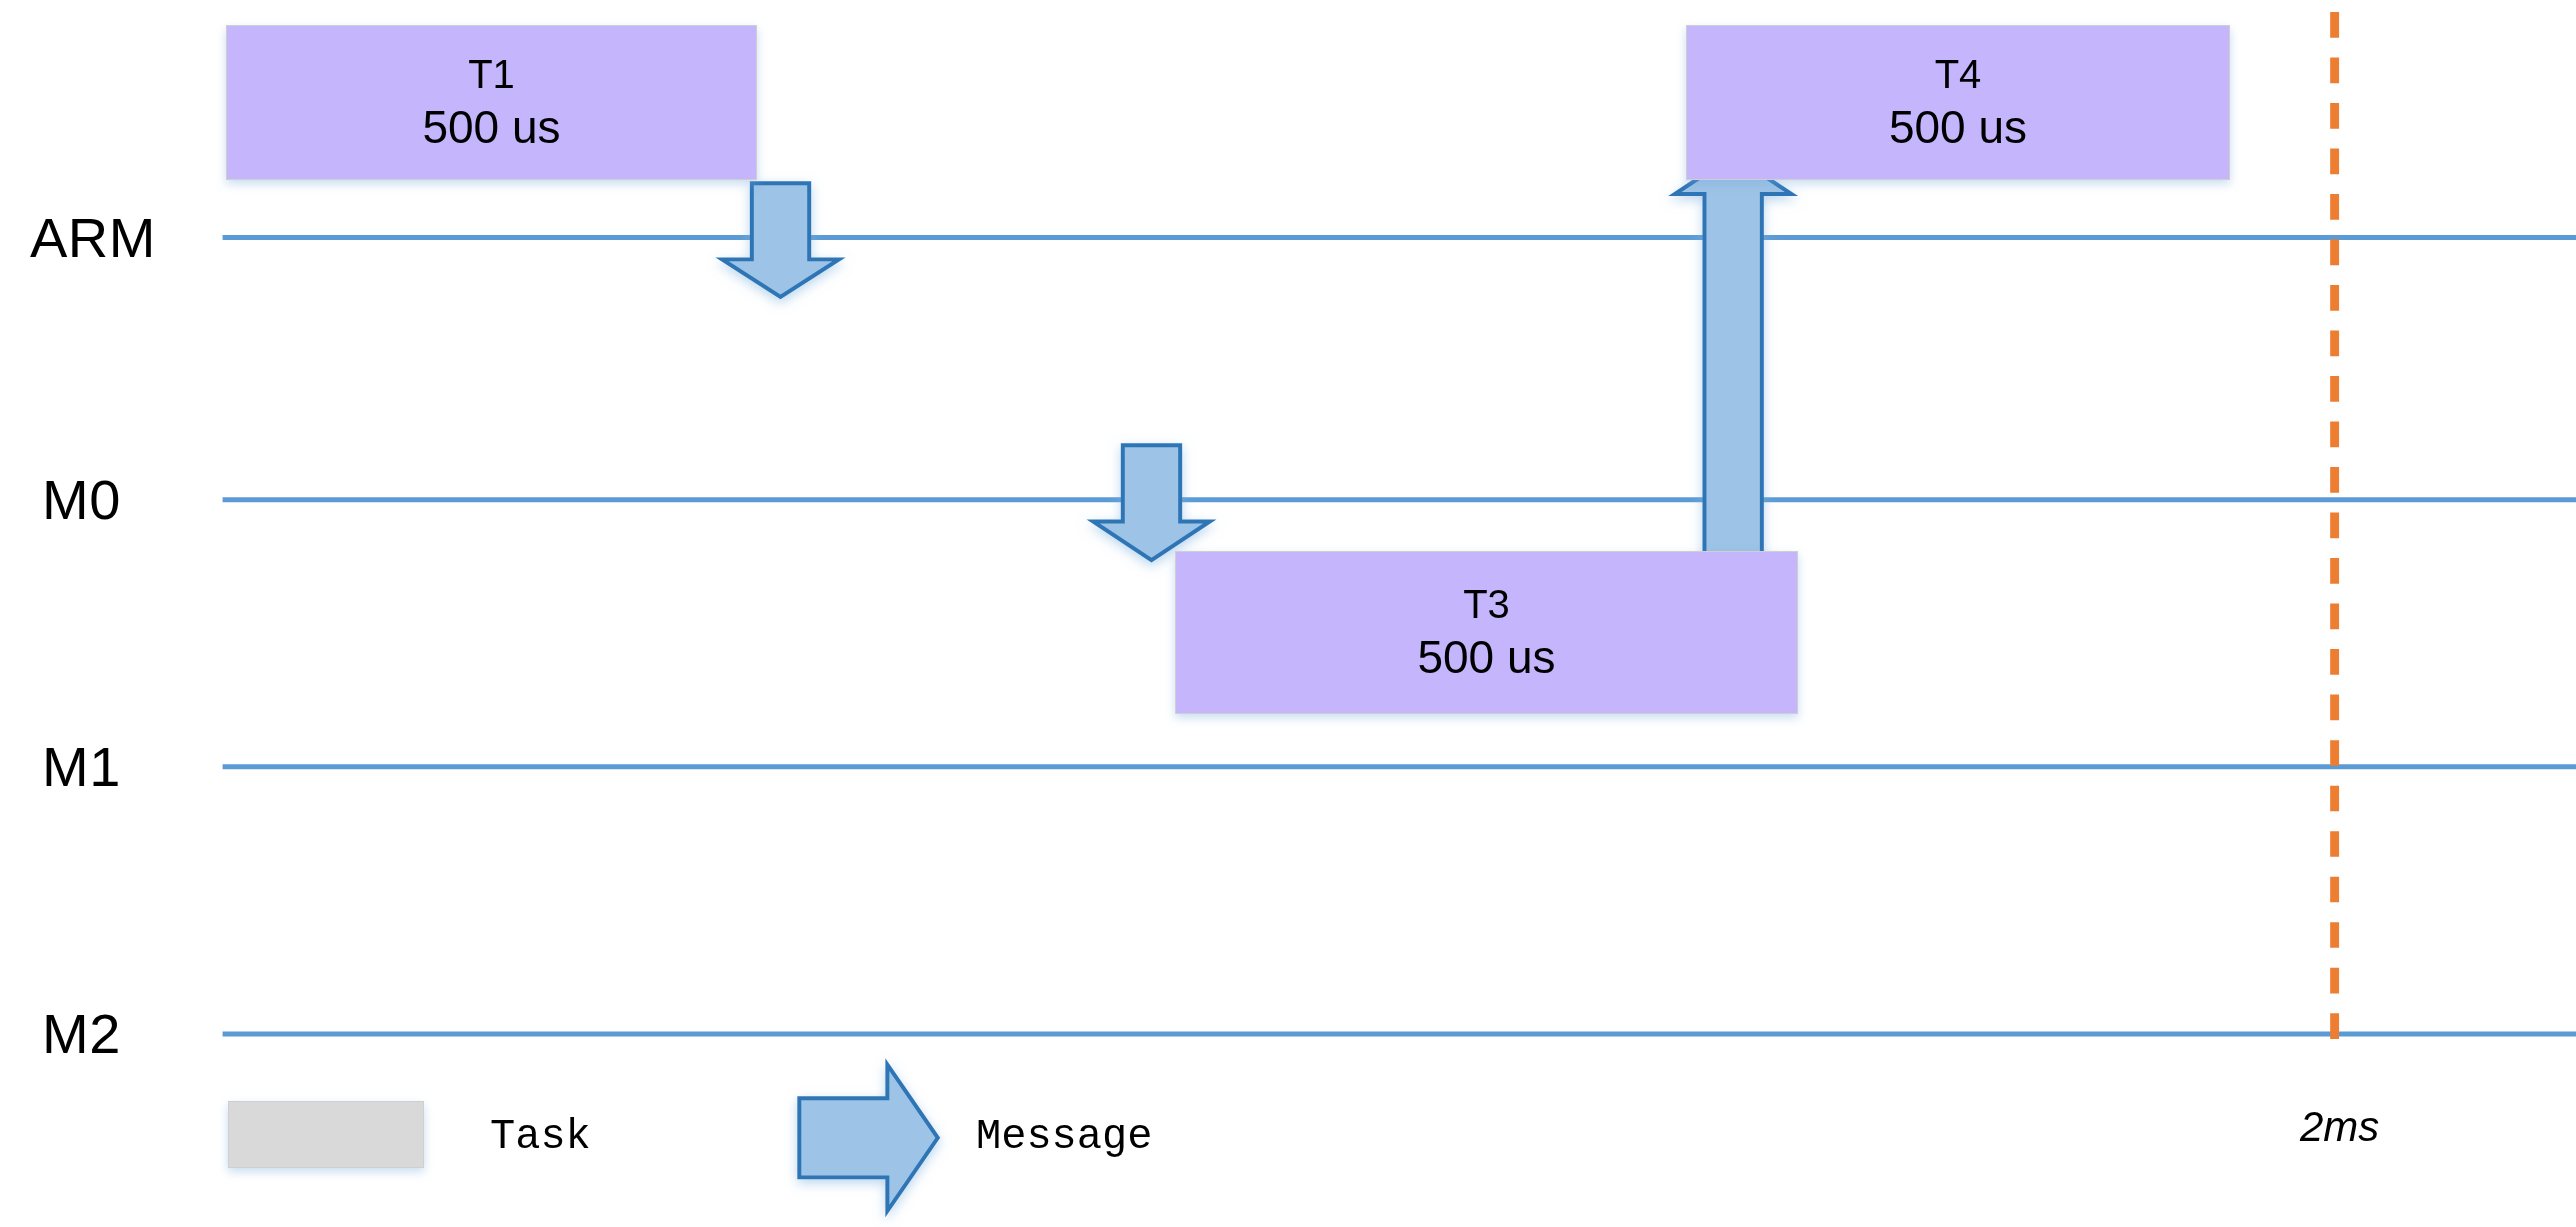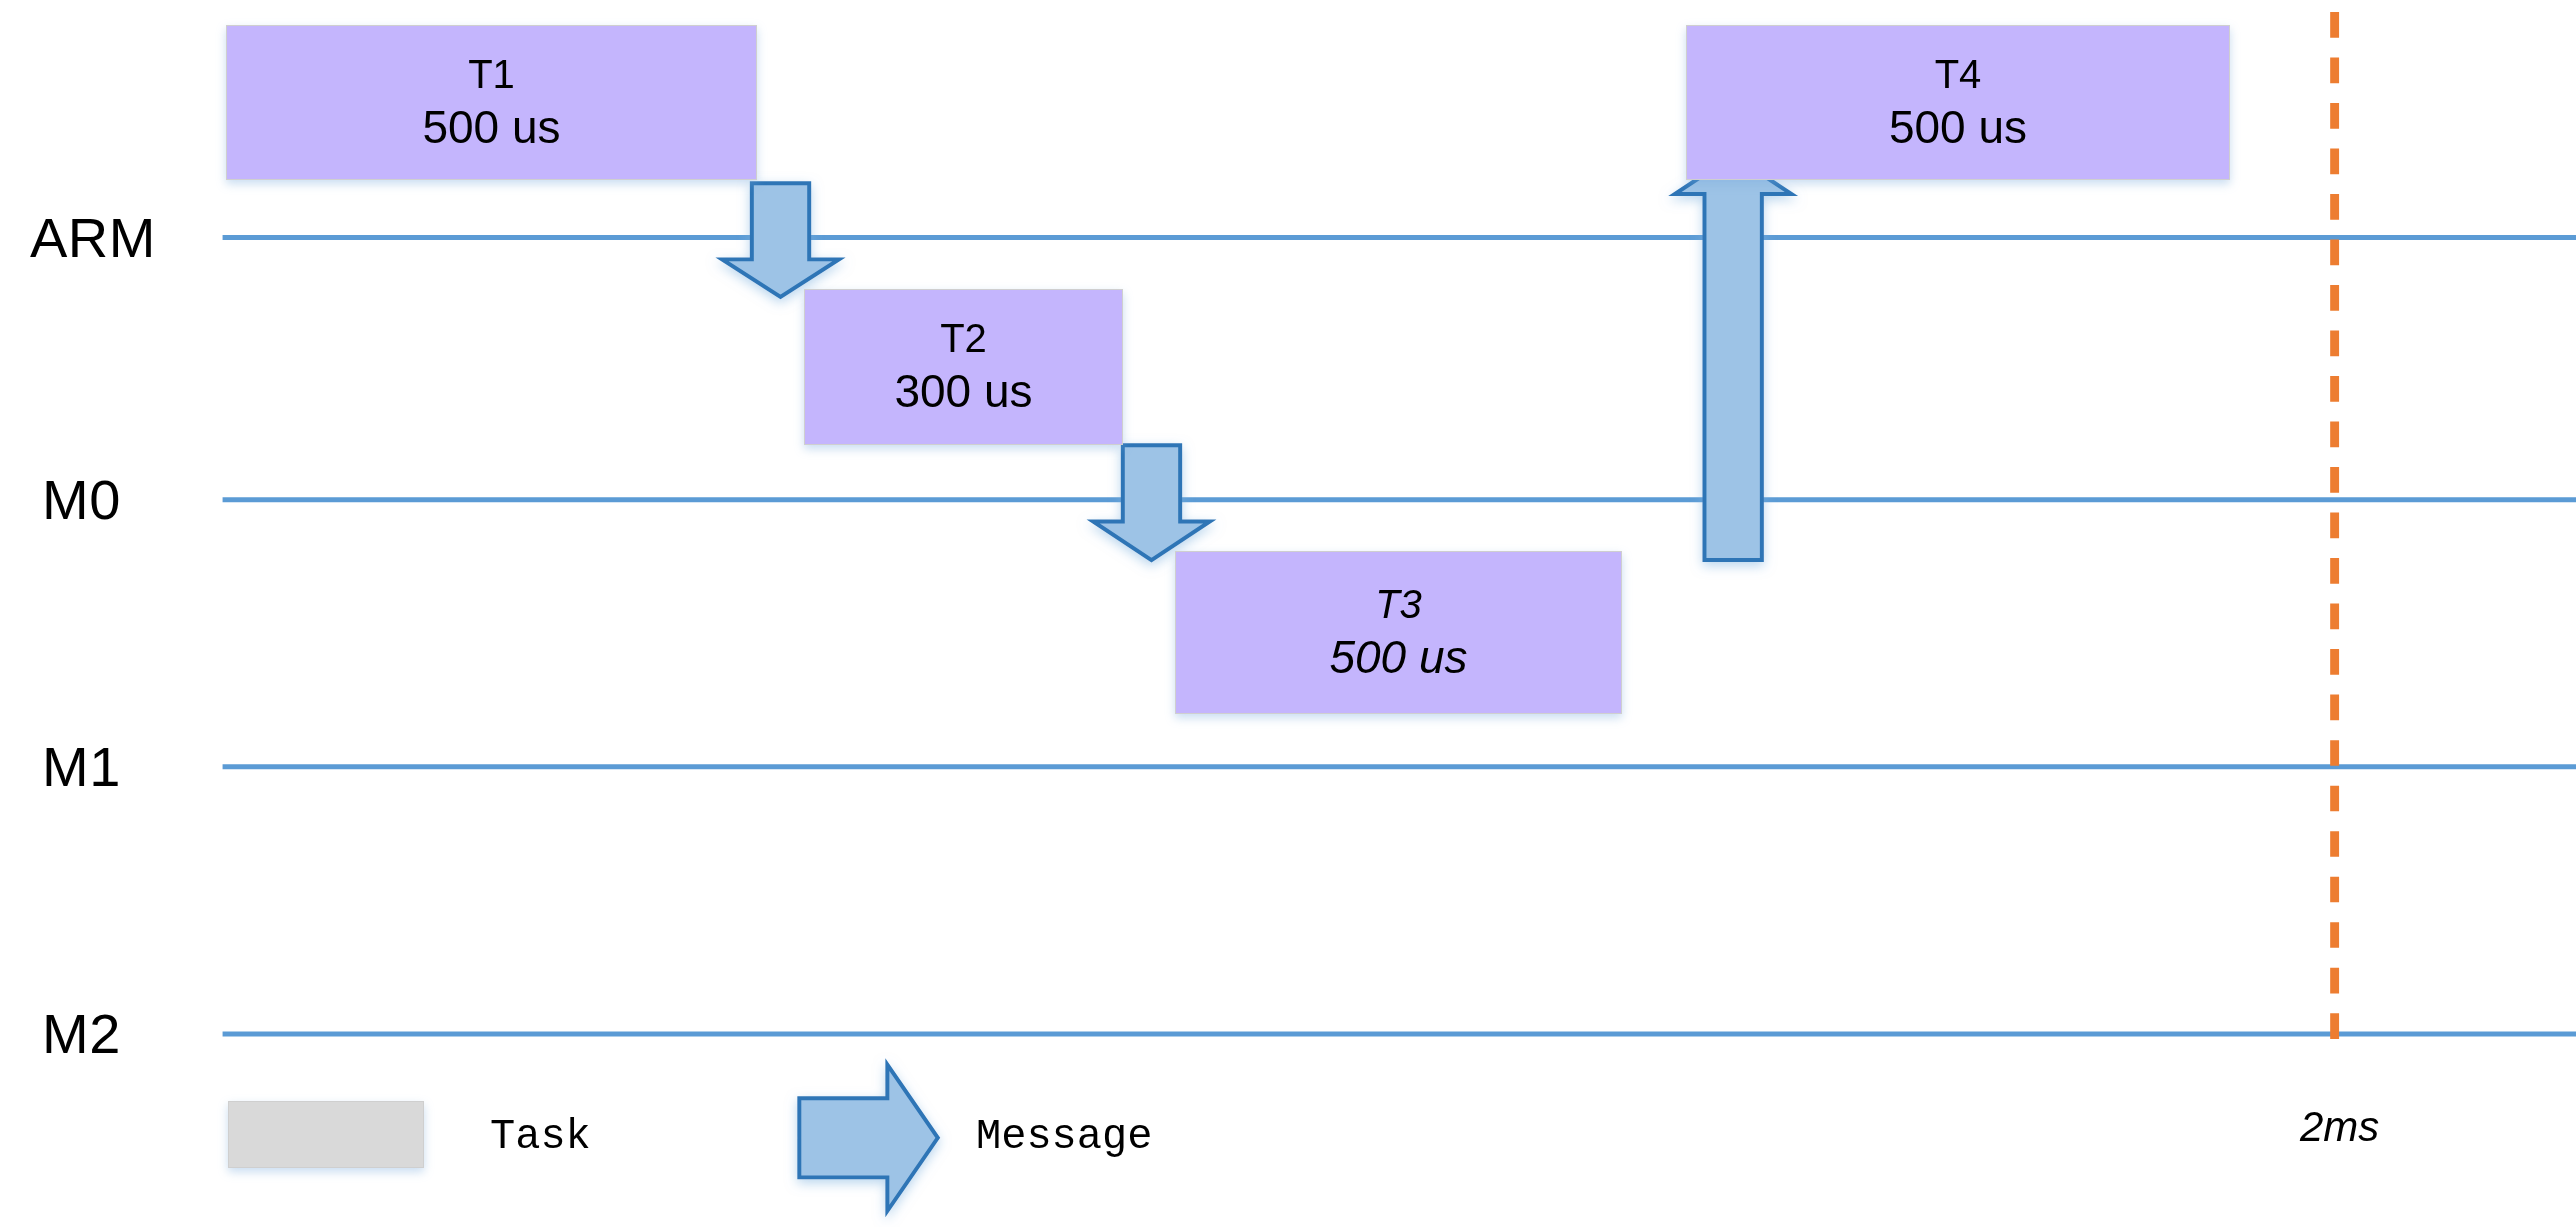--- a/index.html
+++ b/index.html
@@ -102,26 +102,22 @@
   <div class="row-label" style="left:30px;top:216px;">ARM</div>
   <div class="row-label" style="left:42px;top:478px;">M0</div>
   <div class="row-label" style="left:42px;top:745px;">M1</div>
   <div class="row-label" style="left:42px;top:1012px;">M2</div>
 
   <div class="task-box" style="left:226px;top:25px;width:531px;height:155px;">
     <div class="task-name">T1</div>
     <div class="task-dur">500 us</div>
   </div>
 
-  <div class="task-box" style="left:804px;top:289px;width:319px;height:156px;">
-    <div class="task-name">T2</div>
-    <div class="task-dur">300 us</div>
-  </div>
 
-  <div class="task-box" style="left:1175px;top:551px;width:447px;height:163px;font-style:italic;">
+  <div class="task-box" style="left:1175px;top:551px;width:623px;height:163px;">
     <div class="task-name">T3</div>
     <div class="task-dur">500 us</div>
   </div>
 
   <div class="task-box" style="left:1686px;top:25px;width:544px;height:155px;">
     <div class="task-name">T4</div>
     <div class="task-dur">500 us</div>
   </div>
 
   <div class="marker-label" style="left:2300px;top:1106px;font-style:italic;">2ms</div>

